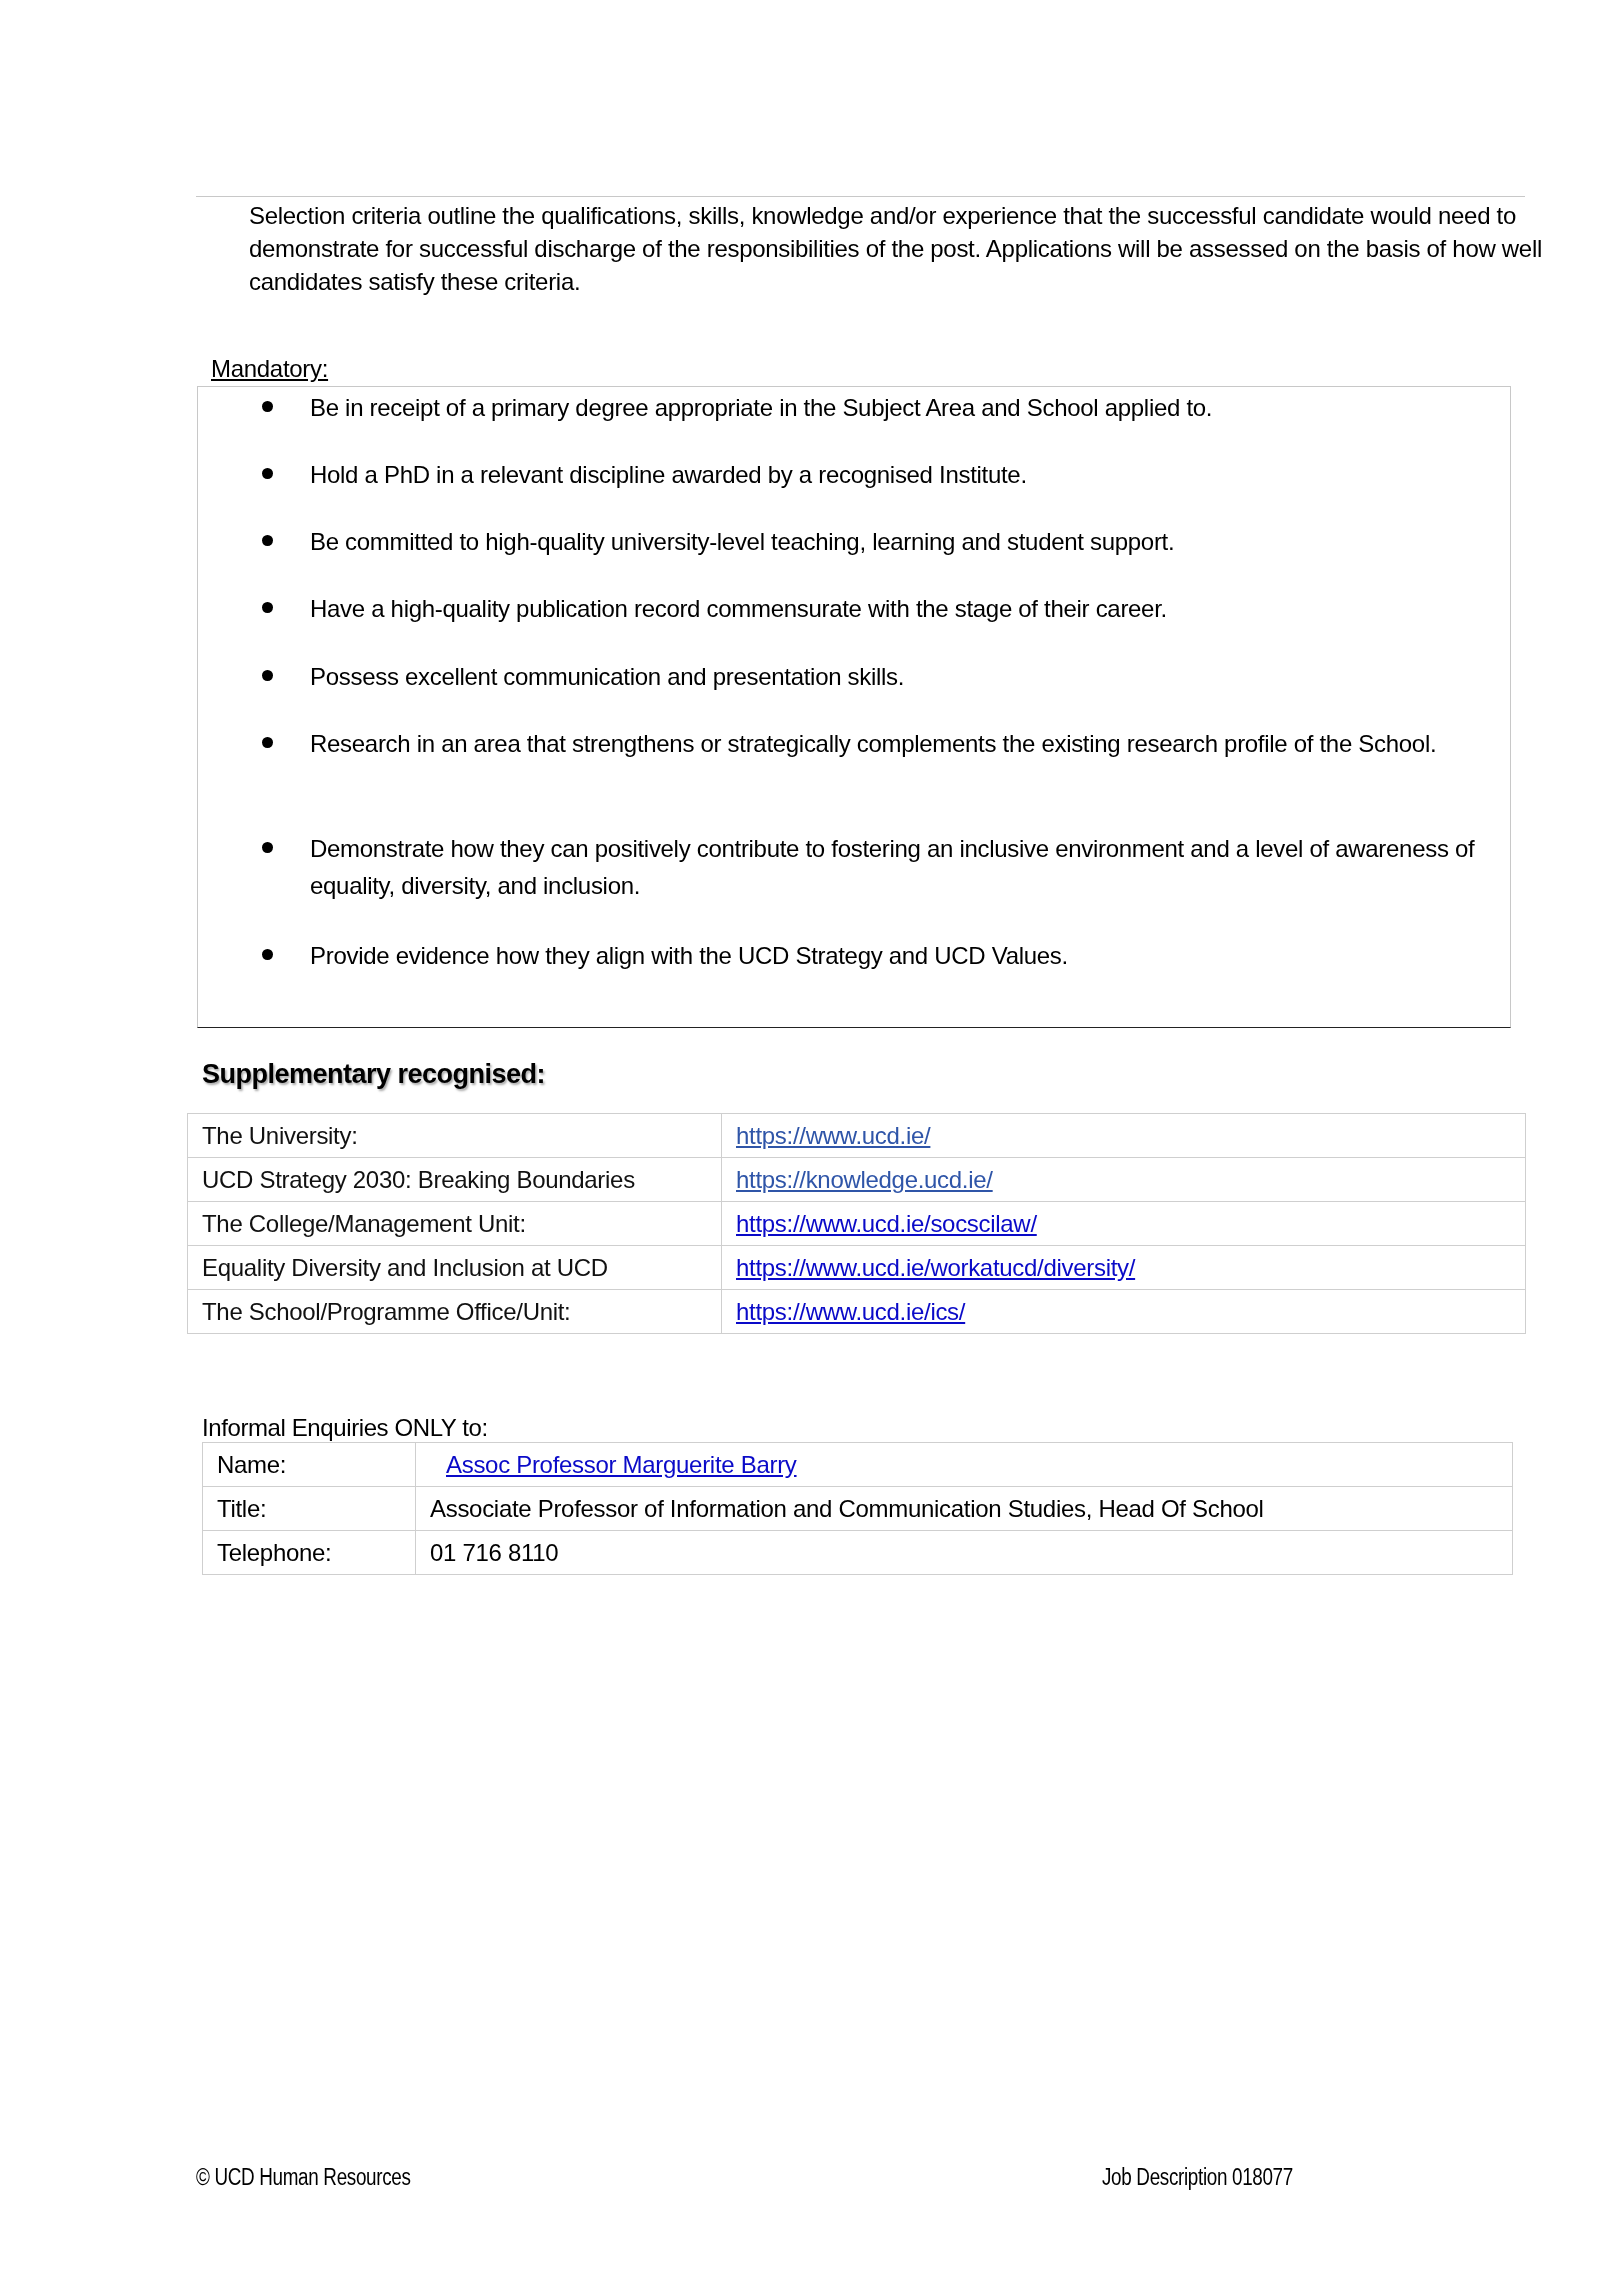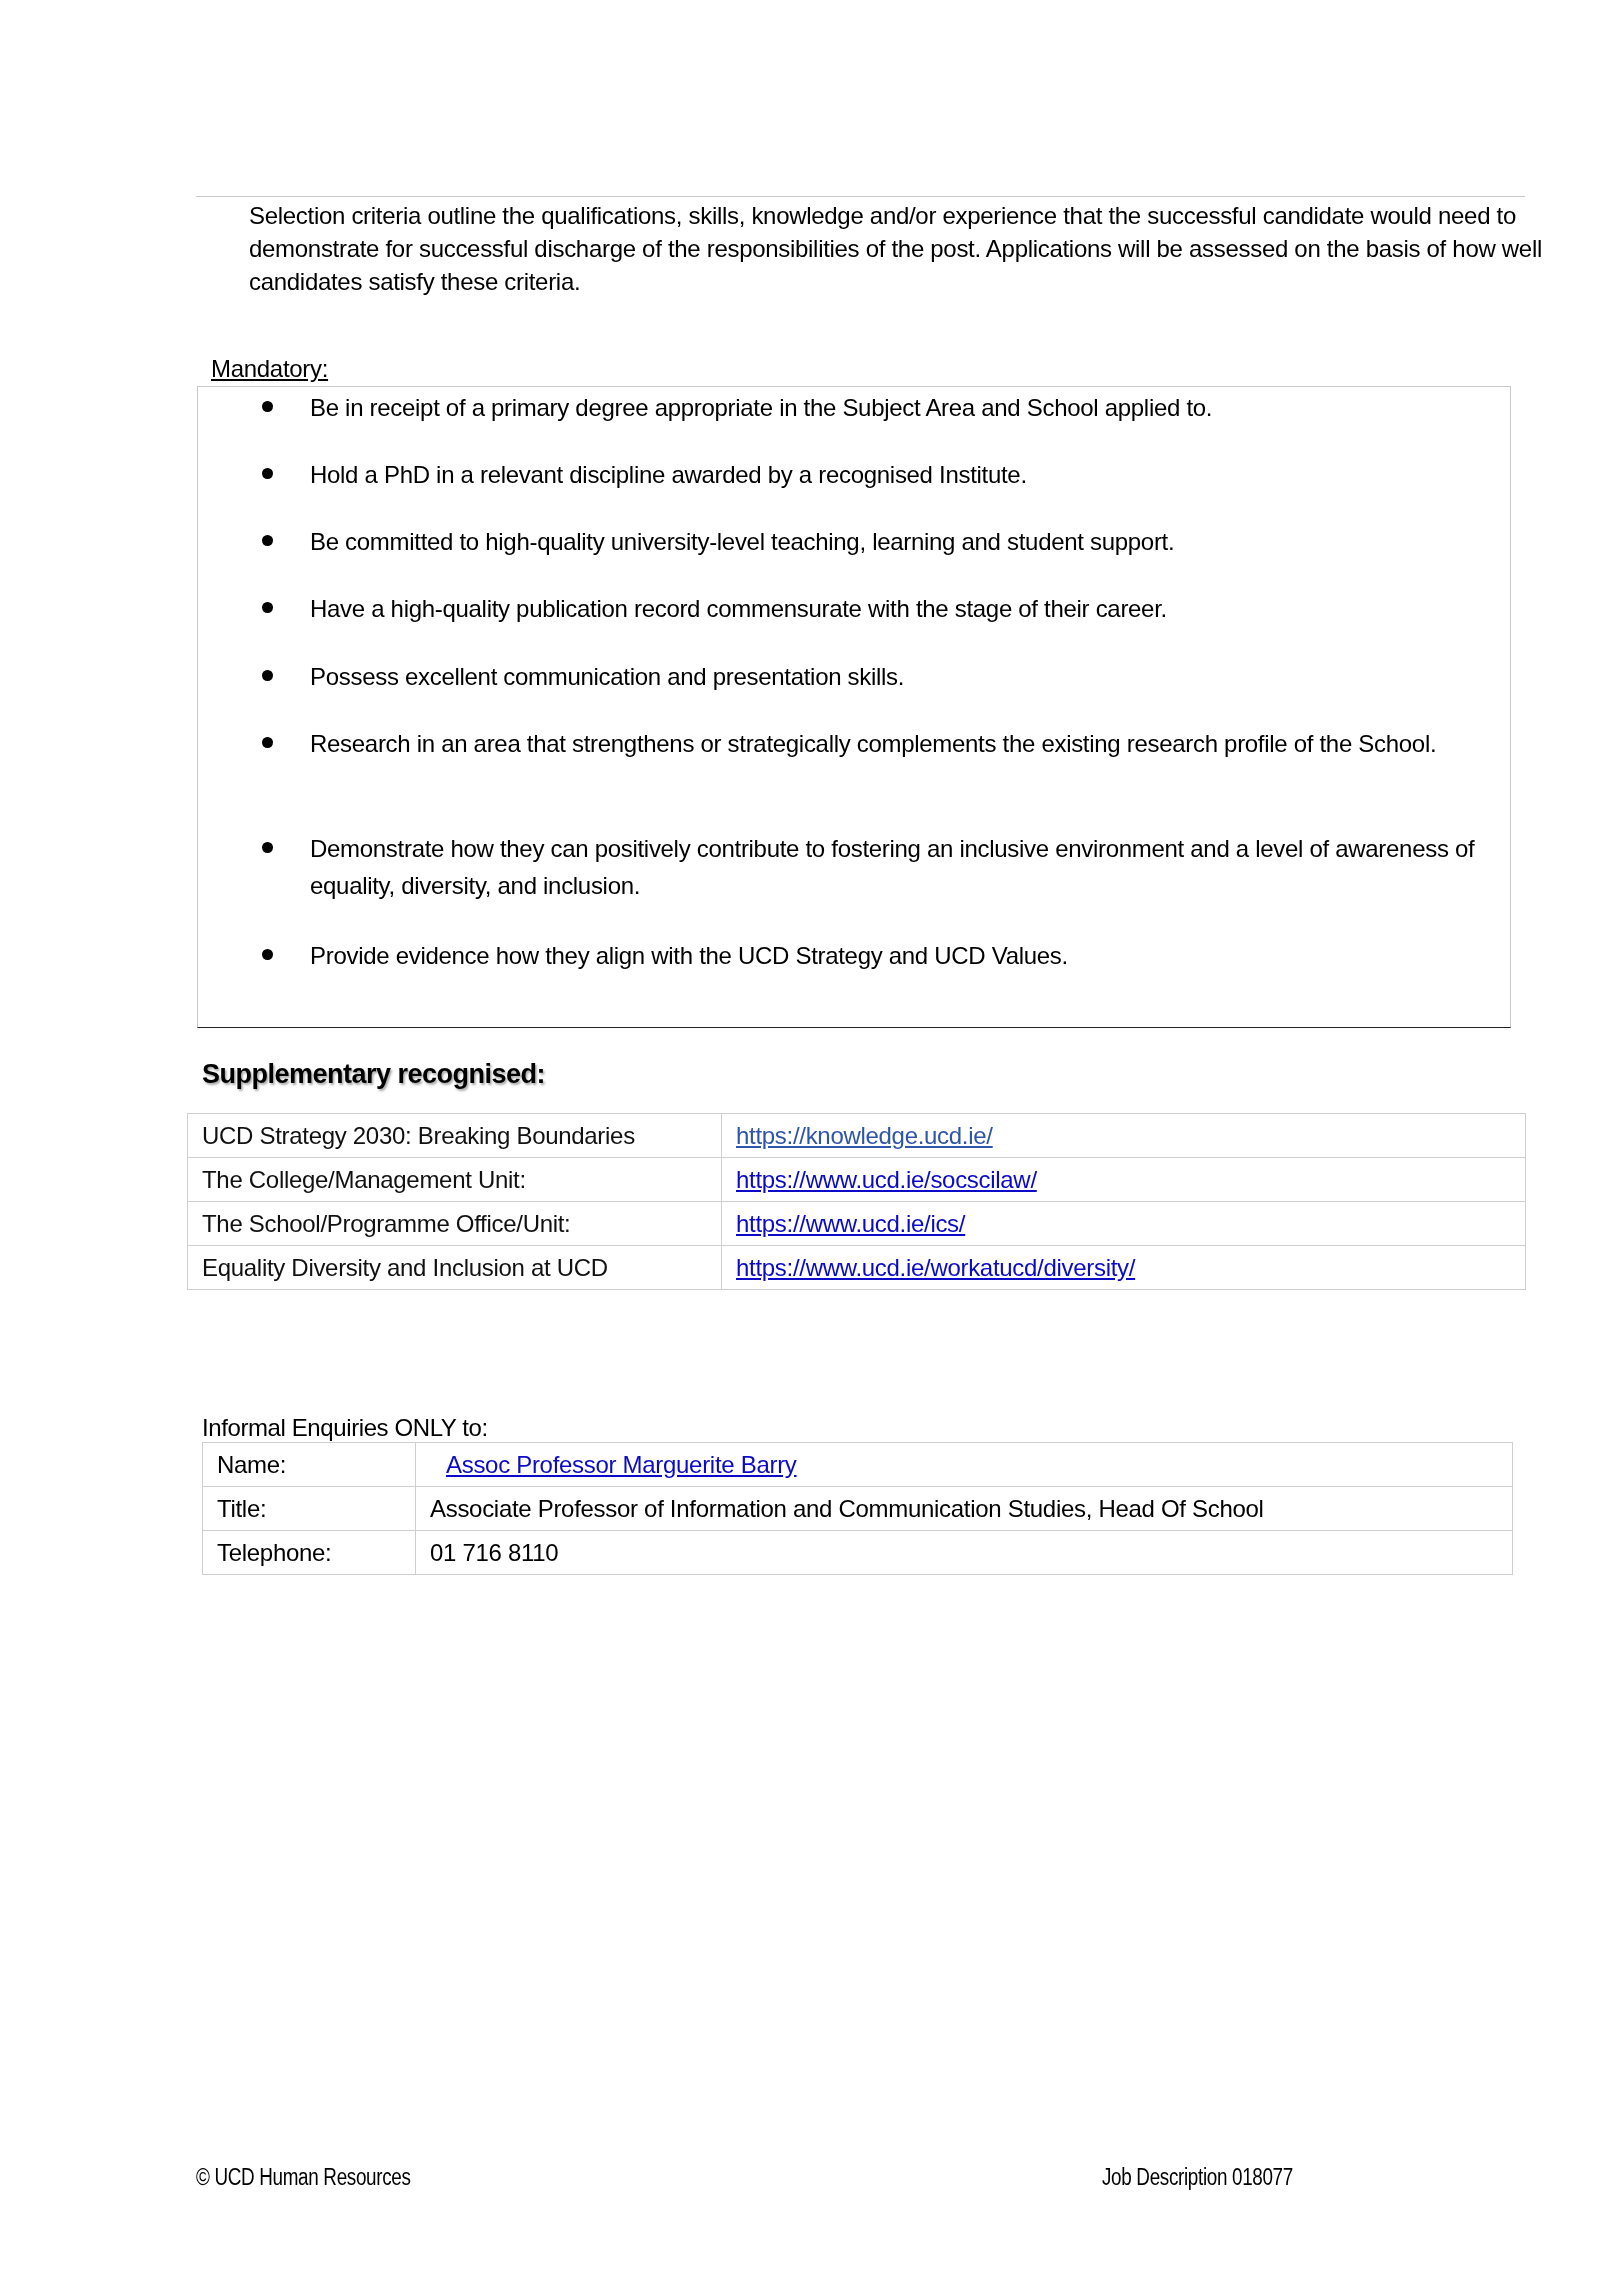--- a/index.html
+++ b/index.html
@@ -88,35 +88,39 @@
     <div class="criteria-item" style="top:550px">
       <span class="bullet"></span>
       <span class="text">Provide evidence how they align with the UCD Strategy and UCD Values.</span>
     </div>
   </div>
 
   <div class="supp-heading">Supplementary recognised:</div>
 
   <table class="supp-table">
     <tbody>
+        <tr>
+      <td class="label">The University:</td>
+      <td><a class="light">https://www.ucd.ie/</a></td>
+    </tr>
     <tr>
       <td class="label">UCD Strategy 2030: Breaking Boundaries</td>
       <td><a class="light">https://knowledge.ucd.ie/</a></td>
     </tr>
     <tr>
       <td class="label">The College/Management Unit:</td>
       <td><a class="dark">https://www.ucd.ie/socscilaw/</a></td>
     </tr>
     <tr>
+      <td class="label">Equality Diversity and Inclusion at UCD</td>
+      <td><a class="dark">https://www.ucd.ie/workatucd/diversity/</a></td>
+    </tr>
+    <tr>
       <td class="label">The School/Programme Office/Unit:</td>
       <td><a class="dark">https://www.ucd.ie/ics/</a></td>
-    </tr>
-    <tr>
-      <td class="label">Equality Diversity and Inclusion at UCD</td>
-      <td><a class="dark">https://www.ucd.ie/workatucd/diversity/</a></td>
     </tr>
   </tbody>
     </table>
 
   <div class="enq-heading">Informal Enquiries ONLY to:</div>
 
   <table class="enq-table">
     <tbody>
         <tr>
       <td class="label">Name:</td>

